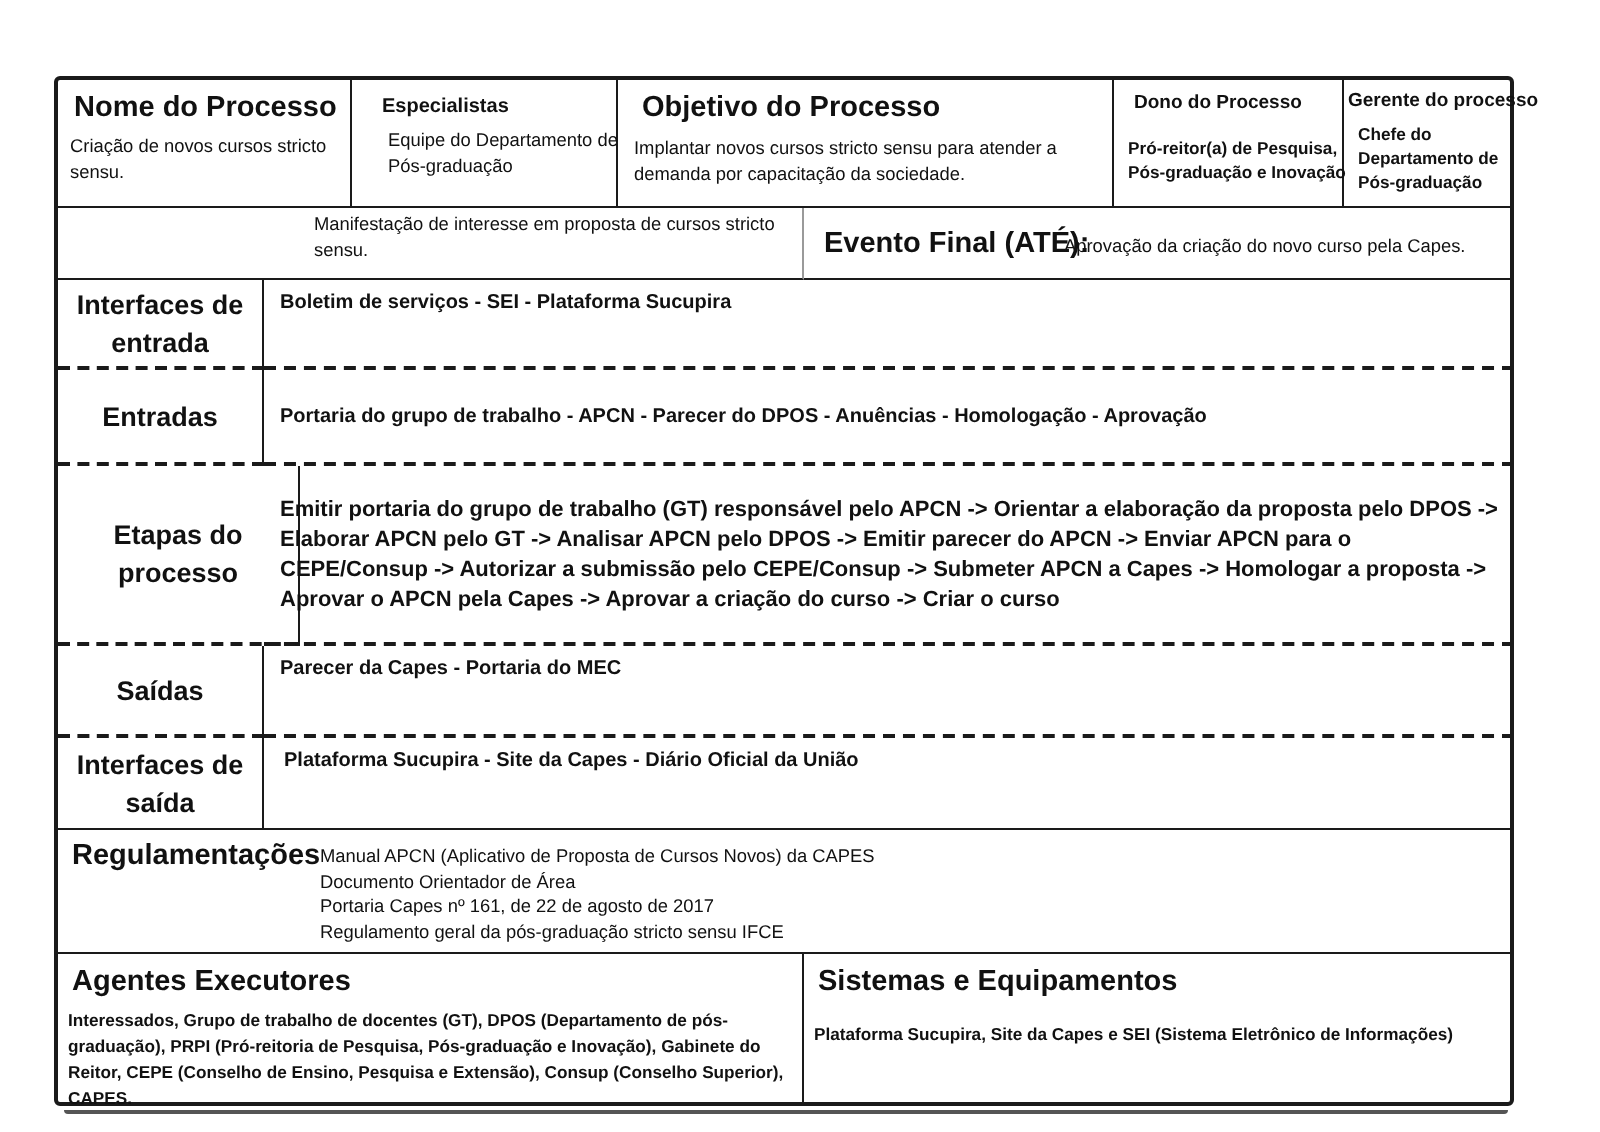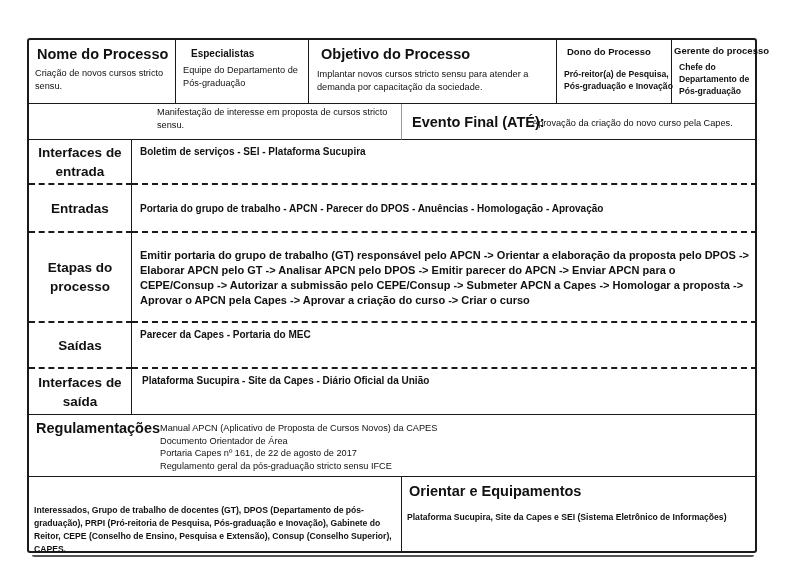--- a/index.html
+++ b/index.html
@@ -29,21 +29,21 @@
 
 <div class="shadow-line"></div>
 <div class="sheet">
 
   <div class="cell b-r b-b" style="left:0; top:0; width:147px; height:64px;">
     <div class="abs h-big" style="left:8px; top:6px;">Nome do Processo</div>
     <div class="abs t-sm" style="left:6px; top:27px; width:138px;">Criação de novos cursos stricto sensu.</div>
   </div>
   <div class="cell b-r b-b" style="left:147px; top:0; width:133px; height:64px;">
     <div class="abs h-sm" style="left:15px; top:8px;">Especialistas</div>
-    <div class="abs t-sm" style="left:7px; top:24px; width:120px;">Equipe do Departamento de Pós-graduação</div>
+    <div class="abs t-sm" style="left:18px; top:24px; width:120px;">Equipe do Departamento de Pós-graduação</div>
   </div>
   <div class="cell b-r b-b" style="left:280px; top:0; width:248px; height:64px;">
     <div class="abs t-sm" style="left:8px; top:28px; width:236px;">Implantar novos cursos stricto sensu para atender a demanda por capacitação da sociedade.</div>
     <div class="abs h-big" style="left:12px; top:6px;">Objetivo do Processo</div>
   </div>
   <div class="cell b-r b-b" style="left:528px; top:0; width:115px; height:64px;">
     <div class="abs h-sm" style="left:10px; top:6px; font-size:9.5px;">Dono do Processo</div>
     <div class="abs t-xs" style="left:7px; top:28px; width:112px;">Pró-reitor(a) de Pesquisa, Pós-graduação e Inovação</div>
   </div>
   <div class="cell b-b" style="left:643px; top:0; width:85px; height:64px;">
@@ -62,21 +62,21 @@
   <div class="cell b-r dash-b label-cell" style="left:0; top:100px; width:103px; height:45px;">Interfaces de entrada</div>
   <div class="cell dash-b" style="left:103px; top:100px; width:625px; height:45px;">
     <div class="abs t-body" style="left:8px; top:5px;">Boletim de serviços - SEI - Plataforma Sucupira</div>
   </div>
 
   <div class="cell b-r dash-b label-cell" style="left:0; top:145px; width:103px; height:48px;">Entradas</div>
   <div class="cell dash-b" style="left:103px; top:145px; width:625px; height:48px;">
     <div class="abs t-body" style="left:8px; top:17px;">Portaria do grupo de trabalho - APCN - Parecer do DPOS - Anuências - Homologação - Aprovação</div>
   </div>
 
-  <div class="cell b-r dash-b label-cell" style="left:0; top:193px; width:103px; height:90px;">Etapas do processo</div>
+  <div class="cell b-r dash-b label-cell" style="left:0; top:193px; width:121px; height:90px;">Etapas do processo</div>
   <div class="cell dash-b" style="left:103px; top:193px; width:625px; height:90px;">
     <div class="abs t-steps" style="left:8px; top:15px; width:612px;">Emitir portaria do grupo de trabalho (GT) responsável pelo APCN -&gt; Orientar a elaboração da proposta pelo DPOS -&gt; Elaborar APCN pelo GT -&gt; Analisar APCN pelo DPOS -&gt; Emitir parecer do APCN -&gt; Enviar APCN para o CEPE/Consup -&gt; Autorizar a submissão pelo CEPE/Consup -&gt; Submeter APCN a Capes -&gt; Homologar a proposta -&gt; Aprovar o APCN pela Capes -&gt; Aprovar a criação do curso -&gt; Criar o curso</div>
   </div>
 
   <div class="cell b-r dash-b label-cell" style="left:0; top:283px; width:103px; height:46px;">Saídas</div>
   <div class="cell dash-b" style="left:103px; top:283px; width:625px; height:46px;">
     <div class="abs t-body" style="left:8px; top:5px;">Parecer da Capes - Portaria do MEC</div>
   </div>
 
   <div class="cell b-r b-b label-cell" style="left:0; top:329px; width:103px; height:46px;">Interfaces de saída</div>
@@ -88,19 +88,20 @@
     <div class="abs h-big" style="left:7px; top:5px;">Regulamentações</div>
     <div class="abs" style="left:131px; top:7px;">
       <div class="t-sm" style="line-height:12.5px;">Manual APCN (Aplicativo de Proposta de Cursos Novos) da CAPES</div>
       <div class="t-sm" style="line-height:12.5px;">Documento Orientador de Área</div>
       <div class="t-sm" style="line-height:12.5px;">Portaria Capes nº 161, de 22 de agosto de 2017</div>
       <div class="t-sm" style="line-height:12.5px;">Regulamento geral da pós-graduação stricto sensu IFCE</div>
     </div>
   </div>
 
   <div class="cell b-r" style="left:0; top:437px; width:373px; height:74px;">
+    <div class="abs h-big" style="left:7px; top:6px;">Agentes Executores</div>
     <div class="abs t-xs" style="left:5px; top:27px; width:366px; line-height:13px;">Interessados, Grupo de trabalho de docentes (GT), DPOS (Departamento de pós-graduação), PRPI (Pró-reitoria de Pesquisa, Pós-graduação e Inovação), Gabinete do Reitor, CEPE (Conselho de Ensino, Pesquisa e Extensão), Consup (Conselho Superior), CAPES.</div>
   </div>
   <div class="cell" style="left:373px; top:437px; width:355px; height:74px;">
-    <div class="abs h-big" style="left:7px; top:6px;">Orientar e Equipamentos</div>
+    <div class="abs h-big" style="left:7px; top:6px;">Sistemas e Equipamentos</div>
     <div class="abs t-xs" style="left:5px; top:34px; white-space:nowrap;">Plataforma Sucupira, Site da Capes e SEI (Sistema Eletrônico de Informações)</div>
   </div>
 </div>
 
 </body></html>

